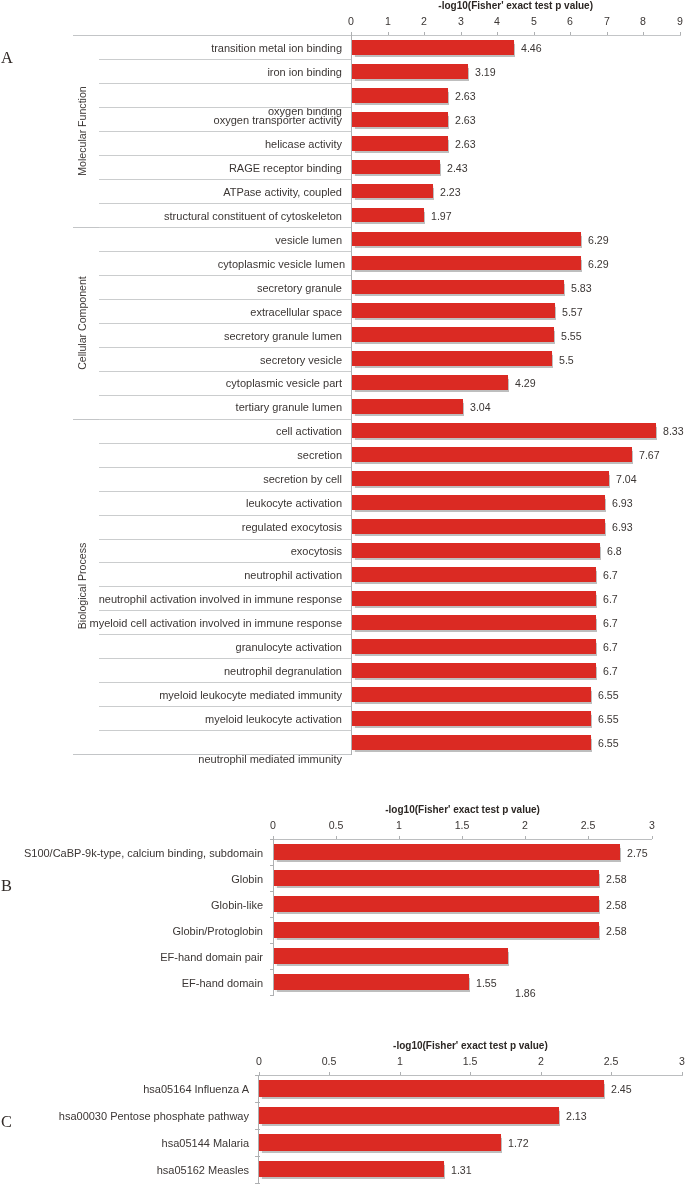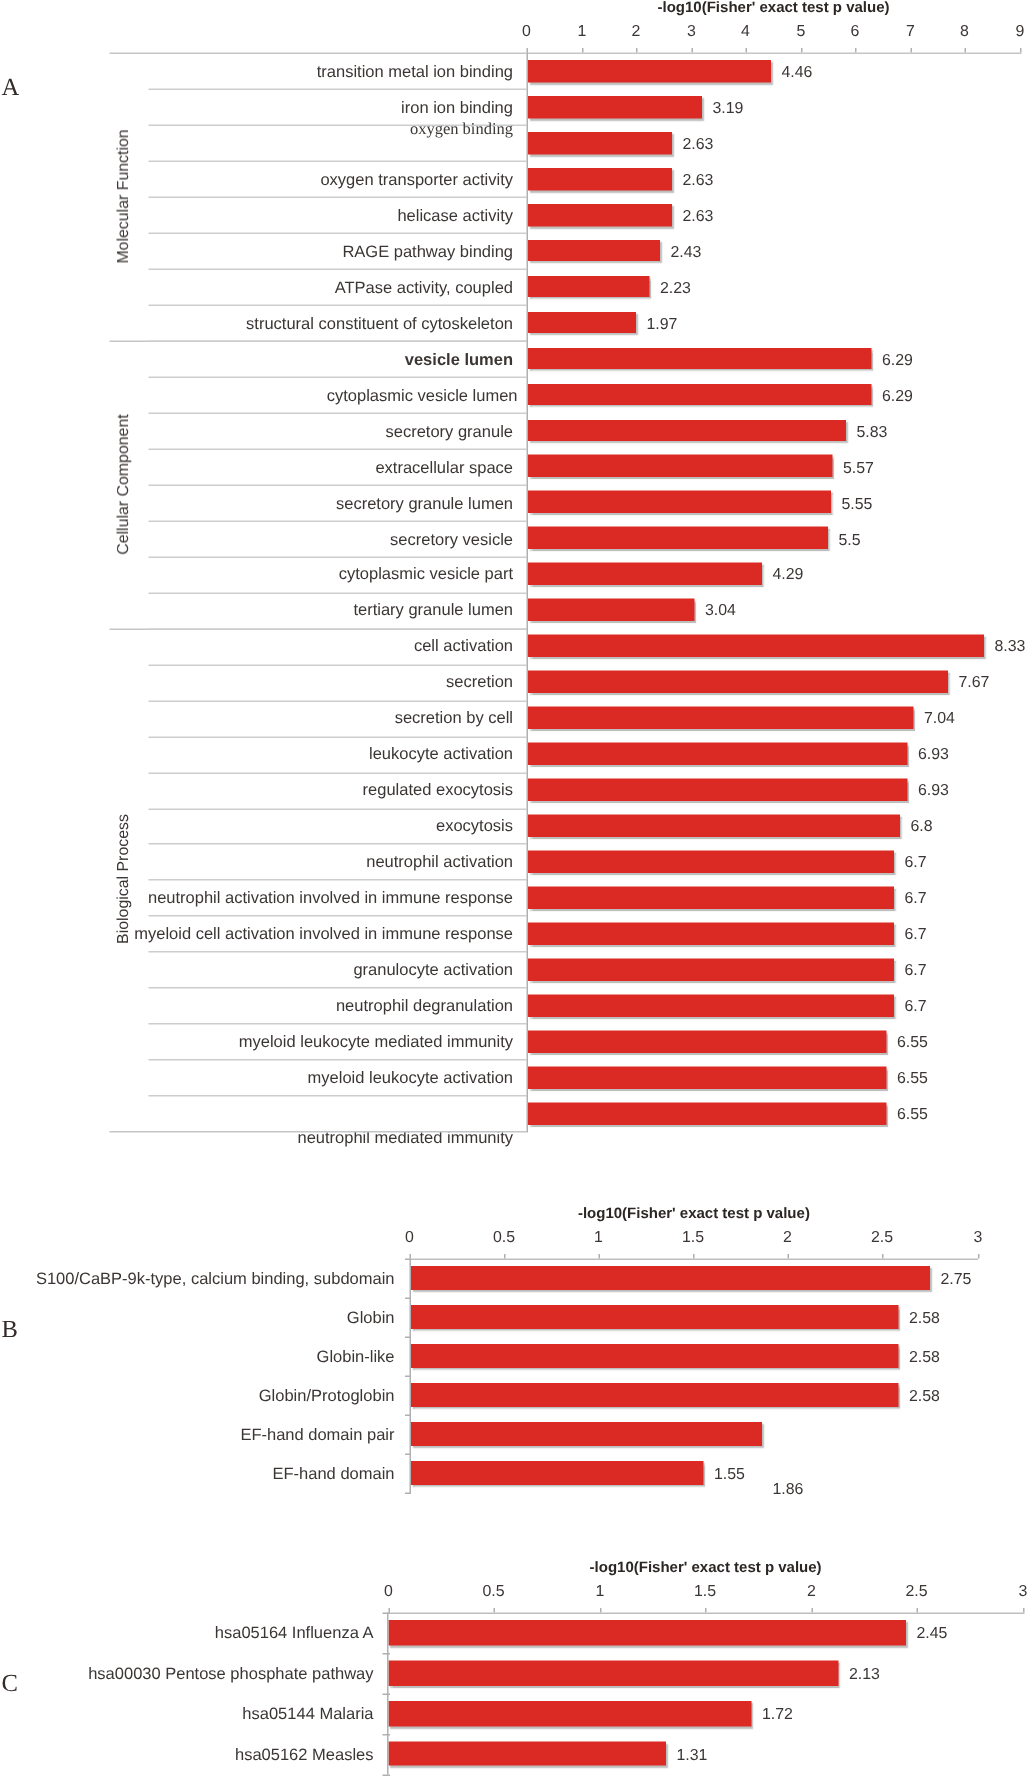--- a/index.html
+++ b/index.html
@@ -87,39 +87,39 @@
   </div>
         <div class="chart-row">
     <div class="rowline" style="left: 98.8px; top: 59.263px; width: 252.6px; height: 1px;"></div>
     <div class="bar" title="iron ion binding = 3.19" style="left: 351.8px; top: 63.8445px; width: 116.364px; height: 14.8px;"></div>
     <div class="cat-label" style="left: 42.3px; top: 66.9445px; width: 300px;">iron ion binding</div>
     <div class="val-label" style="left: 475.164px; top: 66.9445px;">3.19</div>
   </div>
         <div class="chart-row">
     <div class="rowline" style="left: 98.8px; top: 83.226px; width: 252.6px; height: 1px;"></div>
     <div class="bar" title="oxygen binding = 2.63" style="left: 351.8px; top: 87.8075px; width: 95.9366px; height: 14.8px;"></div>
-    <div class="cat-label" style="left: 42.3px; top: 81px; width: 300px; font-family: Liberation Serif, serif;">oxygen binding</div>
+    <div class="cat-label" style="left: 42.3px; top: 106px; width: 300px;">oxygen binding</div>
     <div class="val-label" style="left: 454.737px; top: 90.9075px;">2.63</div>
   </div>
         <div class="chart-row">
     <div class="rowline" style="left: 98.8px; top: 107.189px; width: 252.6px; height: 1px;"></div>
     <div class="bar" title="oxygen transporter activity = 2.63" style="left: 351.8px; top: 111.77px; width: 95.9366px; height: 14.8px;"></div>
     <div class="cat-label" style="left: 42.3px; top: 114.871px; width: 300px;">oxygen transporter activity</div>
     <div class="val-label" style="left: 454.737px; top: 114.871px;">2.63</div>
   </div>
         <div class="chart-row">
     <div class="rowline" style="left: 98.8px; top: 131.152px; width: 252.6px; height: 1px;"></div>
     <div class="bar" title="helicase activity = 2.63" style="left: 351.8px; top: 135.733px; width: 95.9366px; height: 14.8px;"></div>
     <div class="cat-label" style="left: 42.3px; top: 138.833px; width: 300px;">helicase activity</div>
     <div class="val-label" style="left: 454.737px; top: 138.833px;">2.63</div>
   </div>
         <div class="chart-row">
     <div class="rowline" style="left: 98.8px; top: 155.115px; width: 252.6px; height: 1px;"></div>
     <div class="bar" title="RAGE receptor binding = 2.43" style="left: 351.8px; top: 159.696px; width: 88.641px; height: 14.8px;"></div>
-    <div class="cat-label" style="left: 42.3px; top: 162.797px; width: 300px;">RAGE pathway binding</div>
+    <div class="cat-label" style="left: 42.3px; top: 162.797px; width: 300px;">RAGE receptor binding</div>
     <div class="val-label" style="left: 447.441px; top: 162.797px;">2.43</div>
   </div>
         <div class="chart-row">
     <div class="rowline" style="left: 98.8px; top: 179.078px; width: 252.6px; height: 1px;"></div>
     <div class="bar" title="ATPase activity, coupled = 2.23" style="left: 351.8px; top: 183.66px; width: 81.3454px; height: 14.8px;"></div>
     <div class="cat-label" style="left: 42.3px; top: 186.76px; width: 300px;">ATPase activity, coupled</div>
     <div class="val-label" style="left: 440.145px; top: 186.76px;">2.23</div>
   </div>
         <div class="chart-row">
     <div class="rowline" style="left: 98.8px; top: 203.041px; width: 252.6px; height: 1px;"></div>
@@ -127,21 +127,21 @@
     <div class="cat-label" style="left: 42.3px; top: 210.722px; width: 300px;">structural constituent of cytoskeleton</div>
     <div class="val-label" style="left: 430.661px; top: 210.722px;">1.97</div>
   </div>
         <div class="grp-wrap">
     <div class="grpline" style="left: 72.9px; top: 227.004px; width: 278.5px; height: 1px;"></div>
     <div class="grp-label" style="left: -16px; top: 124.152px; width: 200px; height: 14px;">Molecular Function</div>
   </div>
         <div class="chart-row">
     <div class="rowline" style="left: 98.8px; top: 227.004px; width: 252.6px; height: 1px;"></div>
     <div class="bar" title="vesicle lumen = 6.29" style="left: 351.8px; top: 231.585px; width: 229.445px; height: 14.8px;"></div>
-    <div class="cat-label" style="left: 42.3px; top: 234.685px; width: 300px; font-weight: bold;">vesicle lumen</div>
+    <div class="cat-label" style="left: 42.3px; top: 234.685px; width: 300px;">vesicle lumen</div>
     <div class="val-label" style="left: 588.245px; top: 234.685px;">6.29</div>
   </div>
         <div class="chart-row">
     <div class="rowline" style="left: 98.8px; top: 250.967px; width: 252.6px; height: 1px;"></div>
     <div class="bar" title="cytoplasmic vesicle lumen = 6.29" style="left: 351.8px; top: 255.548px; width: 229.445px; height: 14.8px;"></div>
     <div class="cat-label" style="left: 45px; top: 258.648px; width: 300px;">cytoplasmic vesicle lumen</div>
     <div class="val-label" style="left: 588.245px; top: 258.648px;">6.29</div>
   </div>
         <div class="chart-row">
     <div class="rowline" style="left: 98.8px; top: 274.93px; width: 252.6px; height: 1px;"></div>

